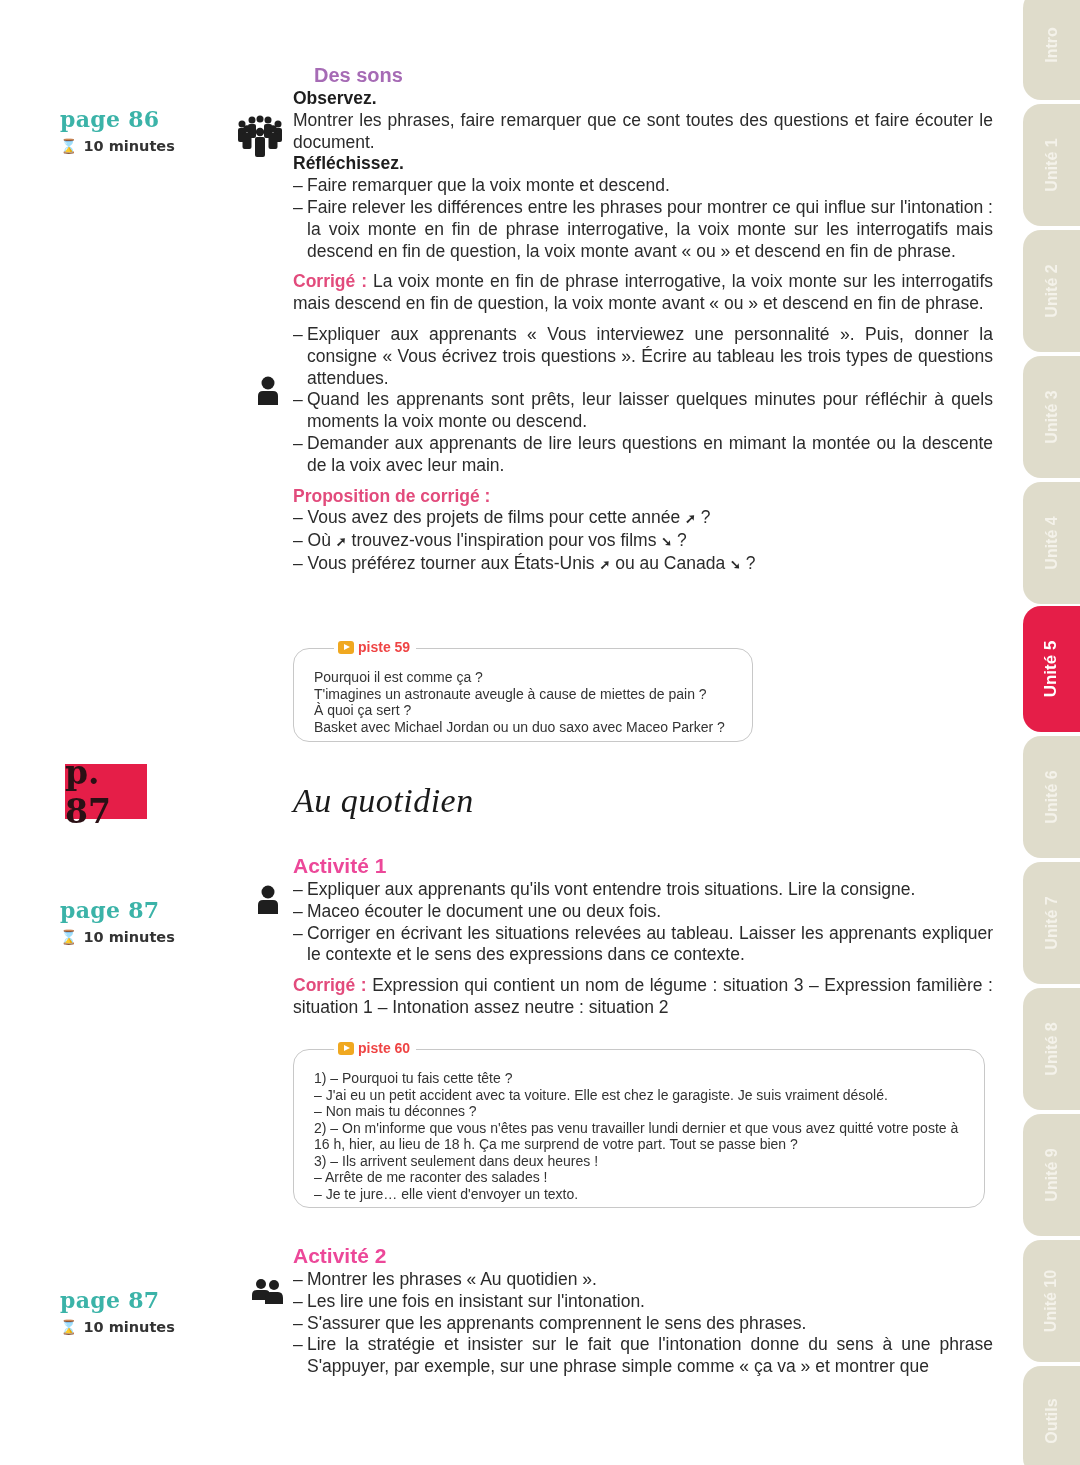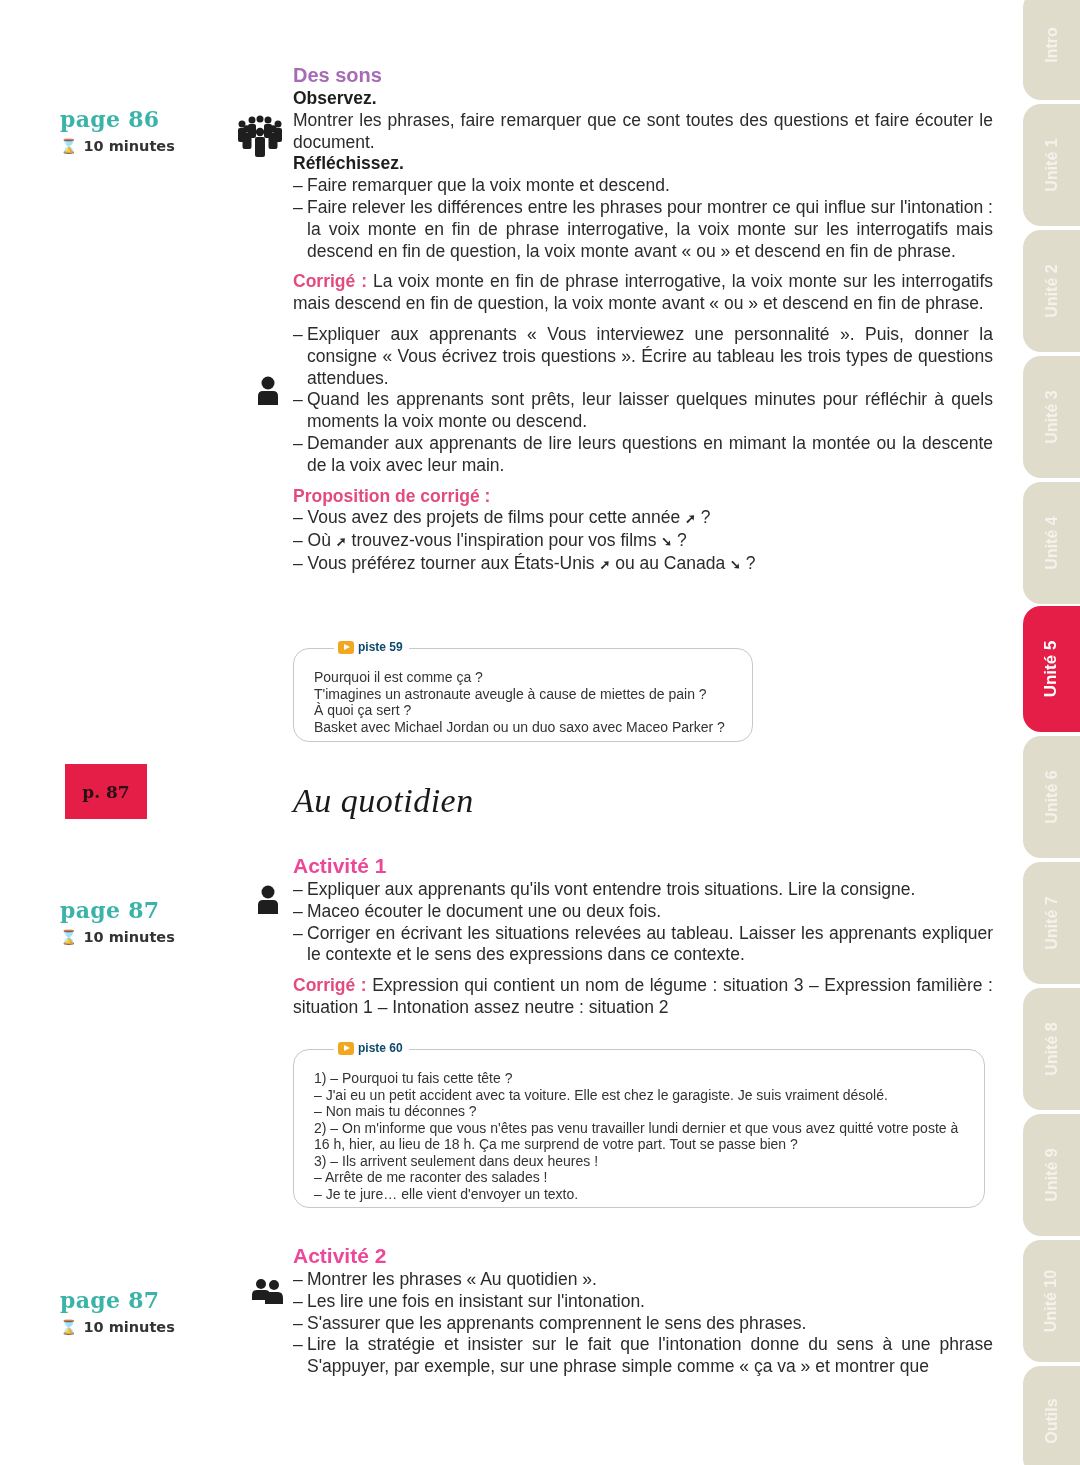--- a/index.html
+++ b/index.html
@@ -10,44 +10,44 @@
   }
   .left-col { position: absolute; left: 60px; margin-top: 44px; }
   .page-ref {
     font-family: "DejaVu Serif", serif; font-weight: bold;
     color: #3bb3a8; font-size: 22px; letter-spacing: 0.3px; line-height: 26px;
   }
   .duration { font-size: 14.5px; font-weight: bold; color: #333; margin-top: 6px; display: flex; align-items: center; gap: 6px; font-family: "DejaVu Sans", sans-serif;}
   .duration .hg { font-size: 14px; font-weight: normal; color:#444; }
   .main { position: absolute; left: 293px; width: 700px; font-size: 17.5px; line-height: 21.8px; color:#2b2b2b; }
   .main p { margin: 0; text-align: justify; }
-  .h-purple { color: #a66bb5; font-weight: bold; font-size: 20px; line-height: 26px; }
+  .h-purple { color: #a66bb5; font-weight: bold; font-size: 20px; line-height: 26px; margin-left: 21px; }
   .h-teal { color: #ec4899; font-weight: bold; font-size: 21px; line-height: 26px; }
   .bold { font-weight: bold; color:#1e1e1e; }
   .pink { color: #e24b7c; font-weight: bold; }
   ul.dash { list-style: none; margin: 0; padding: 0; }
   ul.dash li { position: relative; padding-left: 14px; text-align: justify; }
   ul.dash li::before { content: "–"; position: absolute; left: 0; }
   .gap { height: 9px; }
   .icon { position: absolute; }
   .arrow { font-size: 13px; font-weight: bold; display:inline-block; }
   .piste-box {
     position: absolute; left: 293px; border: 1.5px solid #c8c8c8; border-radius: 16px;
     font-size: 14px; line-height: 16.5px; color: #333; padding: 20px 12px 8px 20px; box-sizing: border-box;
     background:#fff;
   }
   .piste-label {
     position: absolute; top: -10px; left: 40px; background: #fff; padding: 0 6px 0 4px;
-    color: #0c4a6e; font-weight: bold; font-size: 12px; display:flex; align-items:center; gap:4px;
+    color: #ef4444; font-weight: bold; font-size: 14px; display:flex; align-items:center; gap:4px;
   }
   .play { display:inline-block; width:16px; height:13px; background:#f0a820; border-radius:3px; position:relative; }
   .play::after { content:""; position:absolute; left:6px; top:3px; border-left:6px solid #fff; border-top:3.5px solid transparent; border-bottom:3.5px solid transparent; }
   .p87-box {
     position: absolute; left: 65px; top: 764px; width: 82px; height: 55px; background: #e51e48;
-    color: #2a1015; font-family: "DejaVu Serif", serif; font-weight: bold; font-size: 17px;
+    color: #2a1015; font-family: "DejaVu Serif", serif; font-weight: bold; font-size: 33px;
     display:flex; align-items:center; justify-content:center;
   }
   .section-title {
     position: absolute; left: 293px; top: 782px; font-family: Liberation Serif, serif; font-size: 34px; color:#1a1a1a;
     font-style: italic; letter-spacing: 0.5px;
   }
   .page-num { position:absolute; left: 0; width: 1080px; top: 1396px; text-align:right; font-weight:bold; font-size:18px; color:#222; }
   .tabs { position:absolute; left: 1023px; top: 0; width: 57px; height: 1465px; }
   .tab {
     position:absolute; left:0; width:57px; background:#dfdccb; border-radius: 18px 0 0 18px;

